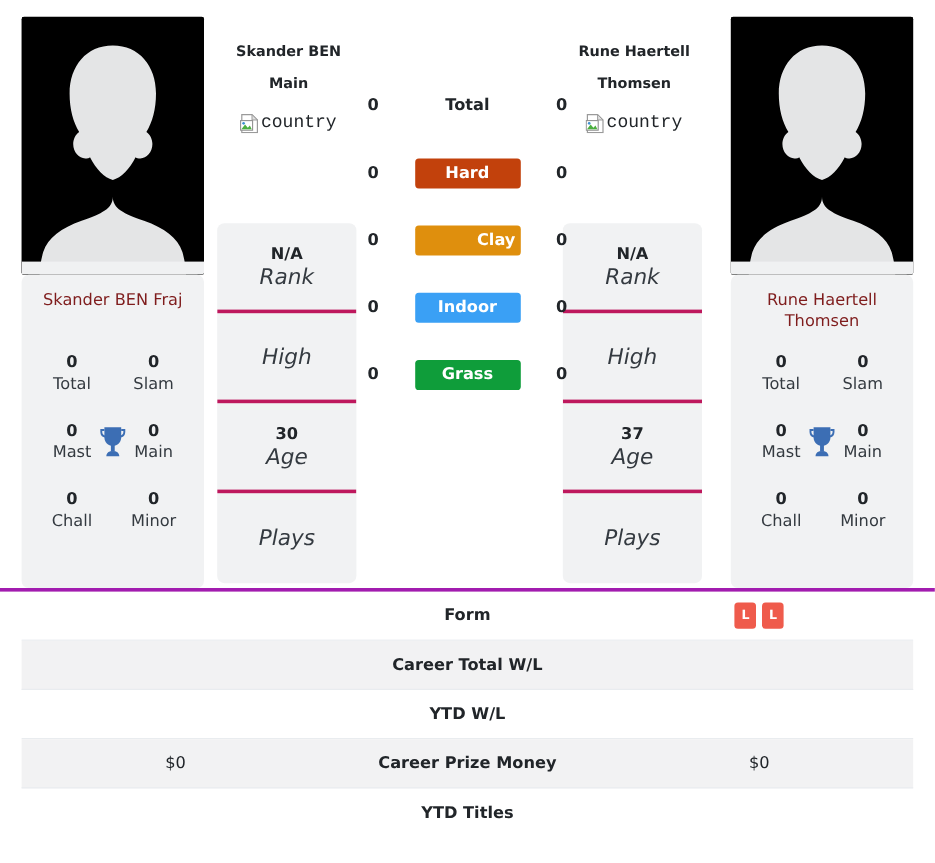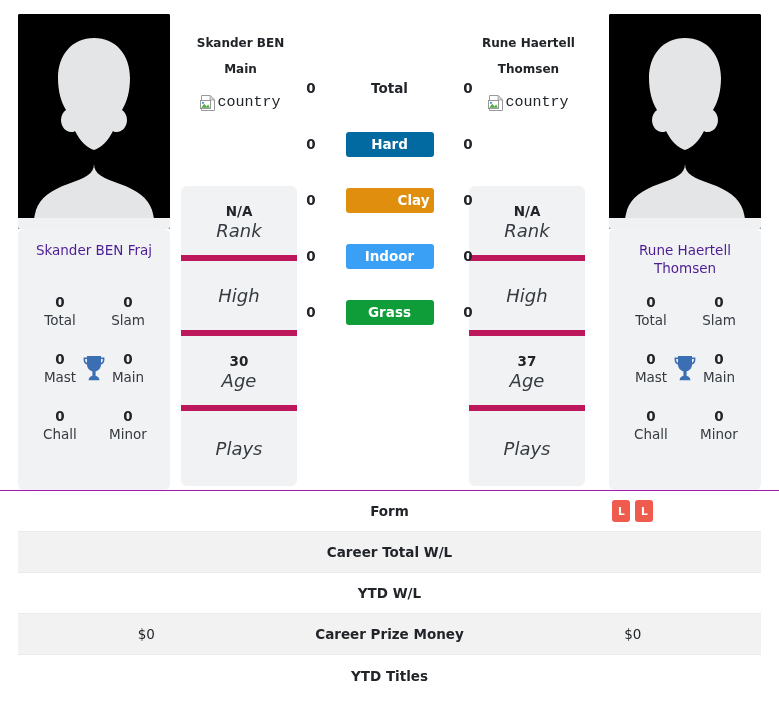--- a/index.html
+++ b/index.html
@@ -50,21 +50,21 @@
     border-radius: 6px;
     padding: 12px 8px 10px;
     text-align: center;
   }
   .stat-card.left  { left: 18px; }
   .stat-card.right { left: 609px; }
 
   .stat-card-name {
     font-size: 13.5px;
     line-height: 18px;
-    color: #4c1d95;
+    color: #7f1d1d;
     font-weight: 400;
     margin-bottom: 16px;
     min-height: 36px;
   }
 
   .trophy-grid {
     position: relative;
     display: grid;
     grid-template-columns: 1fr 1fr;
     row-gap: 21px;
@@ -127,21 +127,21 @@
     width: 116px;
     background: #f1f2f3;
     border-radius: 6px;
     overflow: hidden;
   }
   .info-card.left  { left: 181px; }
   .info-card.right { left: 469px; }
 
   .info-row {
     height: 75px;
-    border-bottom: 6px solid #be185d;
+    border-bottom: 3px solid #be185d;
     display: flex;
     flex-direction: column;
     align-items: center;
     justify-content: center;
     text-align: center;
   }
   .info-row:last-child { border-bottom: none; }
   .info-row .val {
     font-size: 13.5px;
     font-weight: 700;
@@ -194,21 +194,21 @@
     background: transparent;
     color: #212529;
   }
 
   
   .stat-table {
     position: absolute;
     left: 0;
     top: 490px;
     width: 779px;
-    border-top: 1px solid #a21caf;
+    border-top: 3px solid #a21caf;
   }
   .table-row {
     position: relative;
     height: 41px;
     display: flex;
     align-items: center;
     margin: 0 18px;
     border-bottom: 1px solid #e9ecef;
   }
   .table-row.striped { background: #f2f2f3; }
@@ -342,21 +342,21 @@
   <div class="surface-col">
 
     <div class="surface-row">
       <span class="surface-score">0</span>
       <span class="surface-badge plain">Total</span>
       <span class="surface-score">0</span>
     </div>
 
     <div class="surface-row">
       <span class="surface-score">0</span>
-      <span class="surface-badge" id="badge-hard" style="background: #0369a1;">Hard</span>
+      <span class="surface-badge" id="badge-hard" style="background: #c2410c;">Hard</span>
       <span class="surface-score">0</span>
     </div>
 
     <div class="surface-row">
       <span class="surface-score">0</span>
       <span class="surface-badge" id="badge-clay" style="background: rgb(223, 143, 13); padding-left: 48px;">Clay</span>
       <span class="surface-score">0</span>
     </div>
 
     <div class="surface-row">

